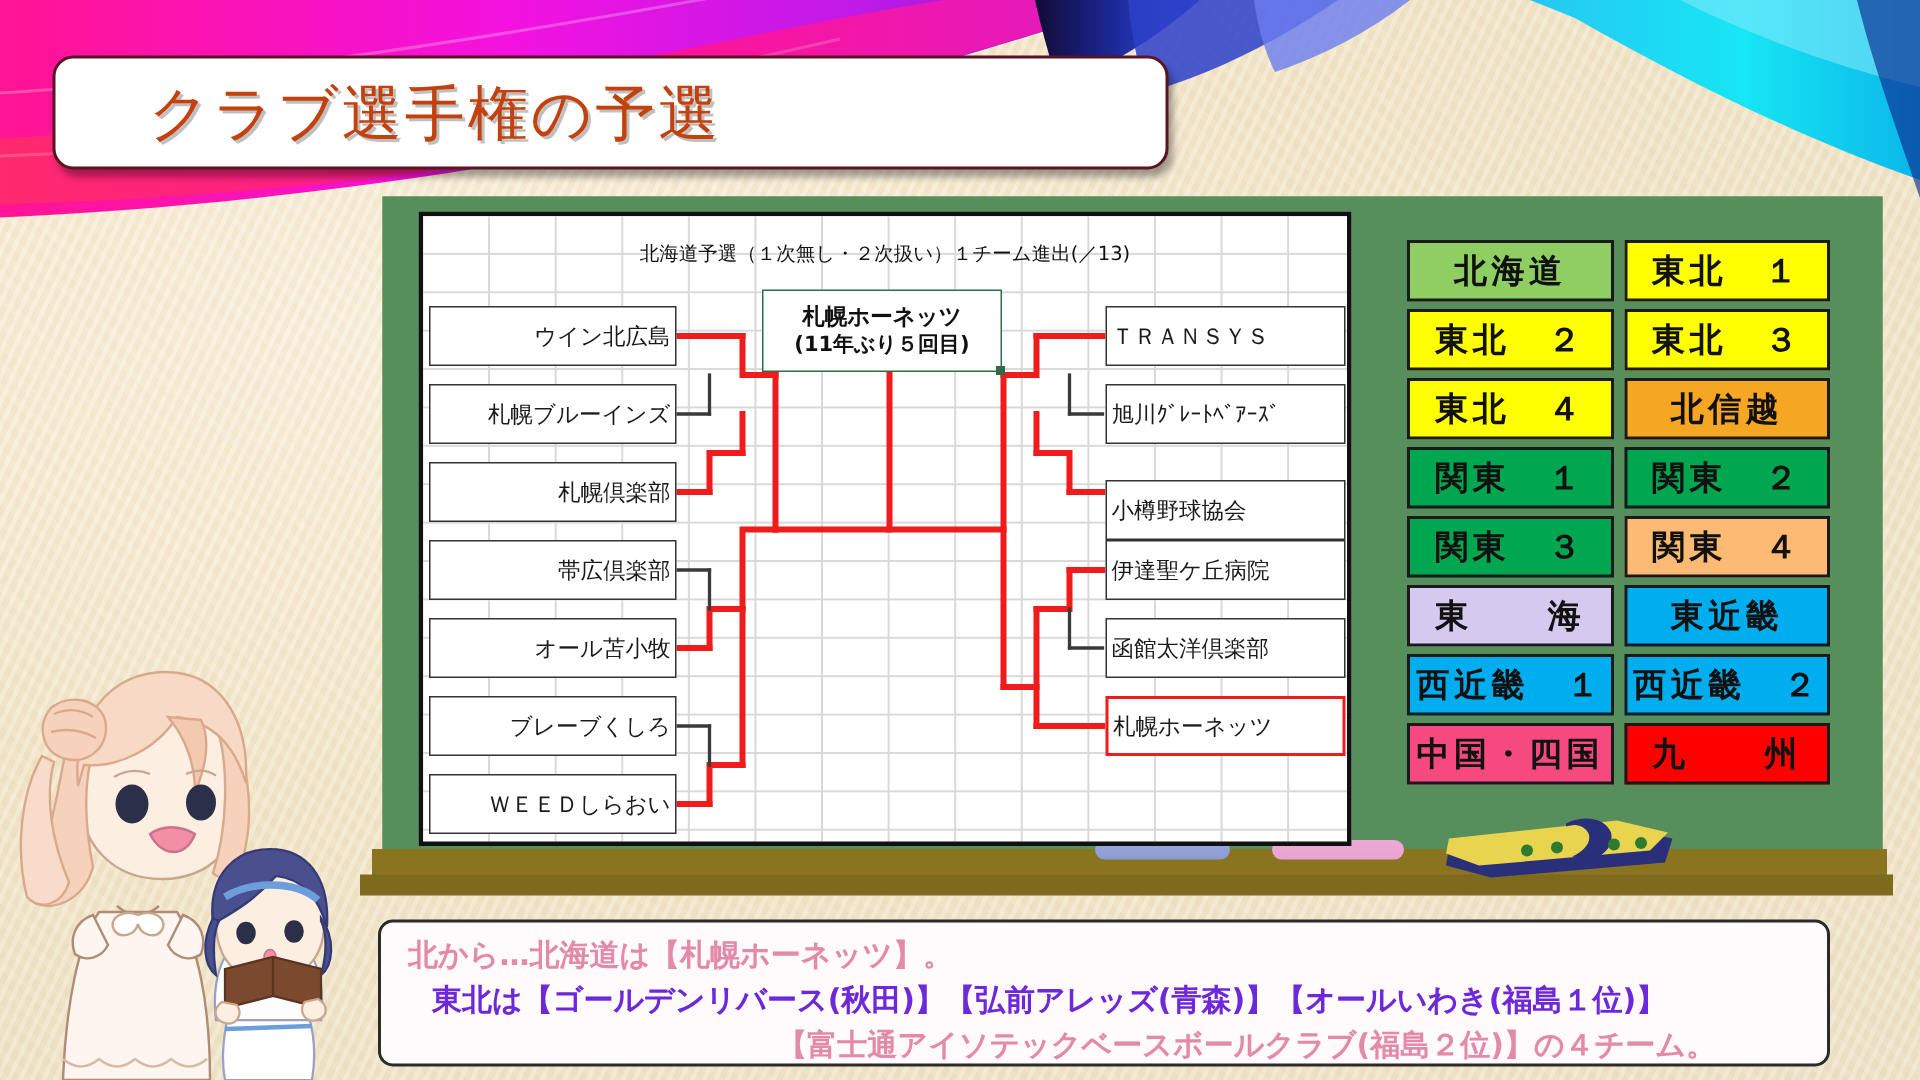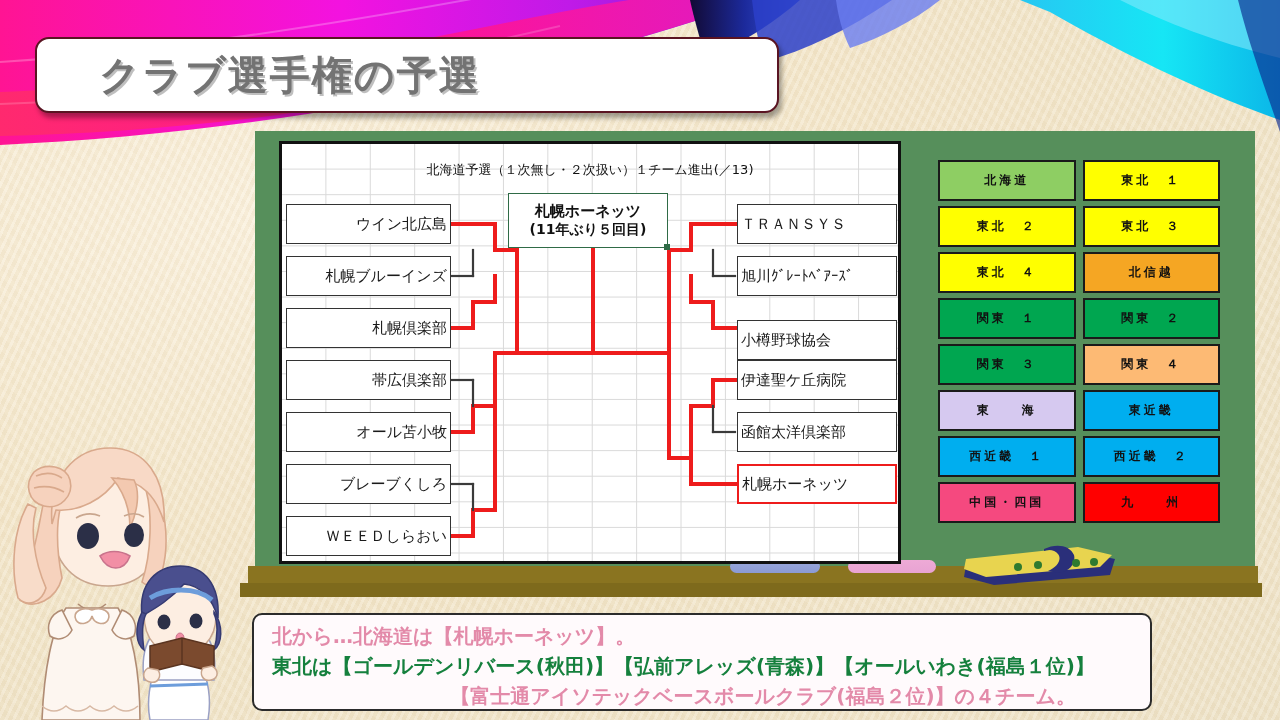--- a/index.html
+++ b/index.html
@@ -27,21 +27,21 @@
   #banner svg{display:block;}
 
   
   #title-plate{
     position:absolute;left:35px;top:37px;width:740px;height:72px;
     background:#ffffff;border:2px solid #5a1422;border-radius:14px;
     box-shadow:3px 5px 5px rgba(0,0,0,.35);
     display:flex;align-items:center;
   }
   #title-text{
-    margin-left:62px;font-size:40px;font-weight:bold;color:#737373;
+    margin-left:62px;font-size:40px;font-weight:normal;color:#c2410c;
     letter-spacing:2px;
     font-family:"DejaVu Sans","Liberation Sans",sans-serif;
     text-shadow:2px 2px 0 rgba(0,0,0,.25);
     white-space:nowrap;
   }
 
   
   #board{
     position:absolute;left:255px;top:131px;width:1000px;height:435px;
     background:#558f5a;
@@ -106,28 +106,28 @@
   #lines{position:absolute;left:0;top:0;width:622px;height:423px;}
 
   
   #regions{
     position:absolute;left:938px;top:160px;width:282px;
     display:grid;grid-template-columns:1fr 1fr;gap:5px 7px;
   }
   .region{
     height:41px;border:2px solid #1a1a1a;box-sizing:border-box;
     display:flex;align-items:center;justify-content:center;
-    font-size:12px;font-weight:bold;color:#111;letter-spacing:3px;
+    font-size:22px;font-weight:bold;color:#111;letter-spacing:3px;
     font-family:"DejaVu Sans","Liberation Sans",sans-serif;
     white-space:nowrap;
   }
 
   
   #caption{
-    position:absolute;left:252px;top:613px;width:900px;height:98px;
+    position:absolute;left:252px;top:613px;width:968px;height:98px;
     background:#fffafc;border:2.5px solid #2b2b2b;border-radius:10px;
     box-sizing:border-box;padding:6px 14px 0 18px;
   }
   #caption div{
     font-size:20px;color:#e38aa9;font-weight:bold;line-height:30px;
     font-family:"DejaVu Sans","Liberation Sans",sans-serif;
     white-space:nowrap;
   }
   #caption .c3{text-align:right;padding-right:60px;}
 
@@ -332,21 +332,21 @@
     <div class="region" style="background: rgb(245, 73, 127);">
       <span>中国・四国</span>
     </div>
     <div class="region" style="background: rgb(255, 0, 0);">
       <span>九　　州</span>
     </div>
   </div>
 
 <div id="caption">
   <div class="c1" style="color: rgb(227, 138, 169);">北から…北海道は【札幌ホーネッツ】。</div>
-  <div class="c2" style="color: #15803d;">東北は【ゴールデンリバース(秋田)】【弘前アレッズ(青森)】【オールいわき(福島１位)】</div>
+  <div class="c2" style="color: #6d28d9; margin-left: 16px;">東北は【ゴールデンリバース(秋田)】【弘前アレッズ(青森)】【オールいわき(福島１位)】</div>
   <div class="c3" style="color: rgb(227, 138, 169);">【富士通アイソテックベースボールクラブ(福島２位)】の４チーム。</div>
 </div>
 
 <div id="chars">
   <svg width="255" height="288" viewBox="0 0 255 288">
     <g stroke="#8a6a55" stroke-width="1.6" fill="none">
 
       <path d="M66,176 C52,196 44,238 42,288 L140,288 C140,238 132,198 118,176 Z" fill="#fdf6f0" stroke="#b08c74"></path>
       <path d="M42,274 q12,10 24,0 q12,10 24,0 q12,10 24,0 q12,10 24,0" stroke="#d8b9a4"></path>
 

